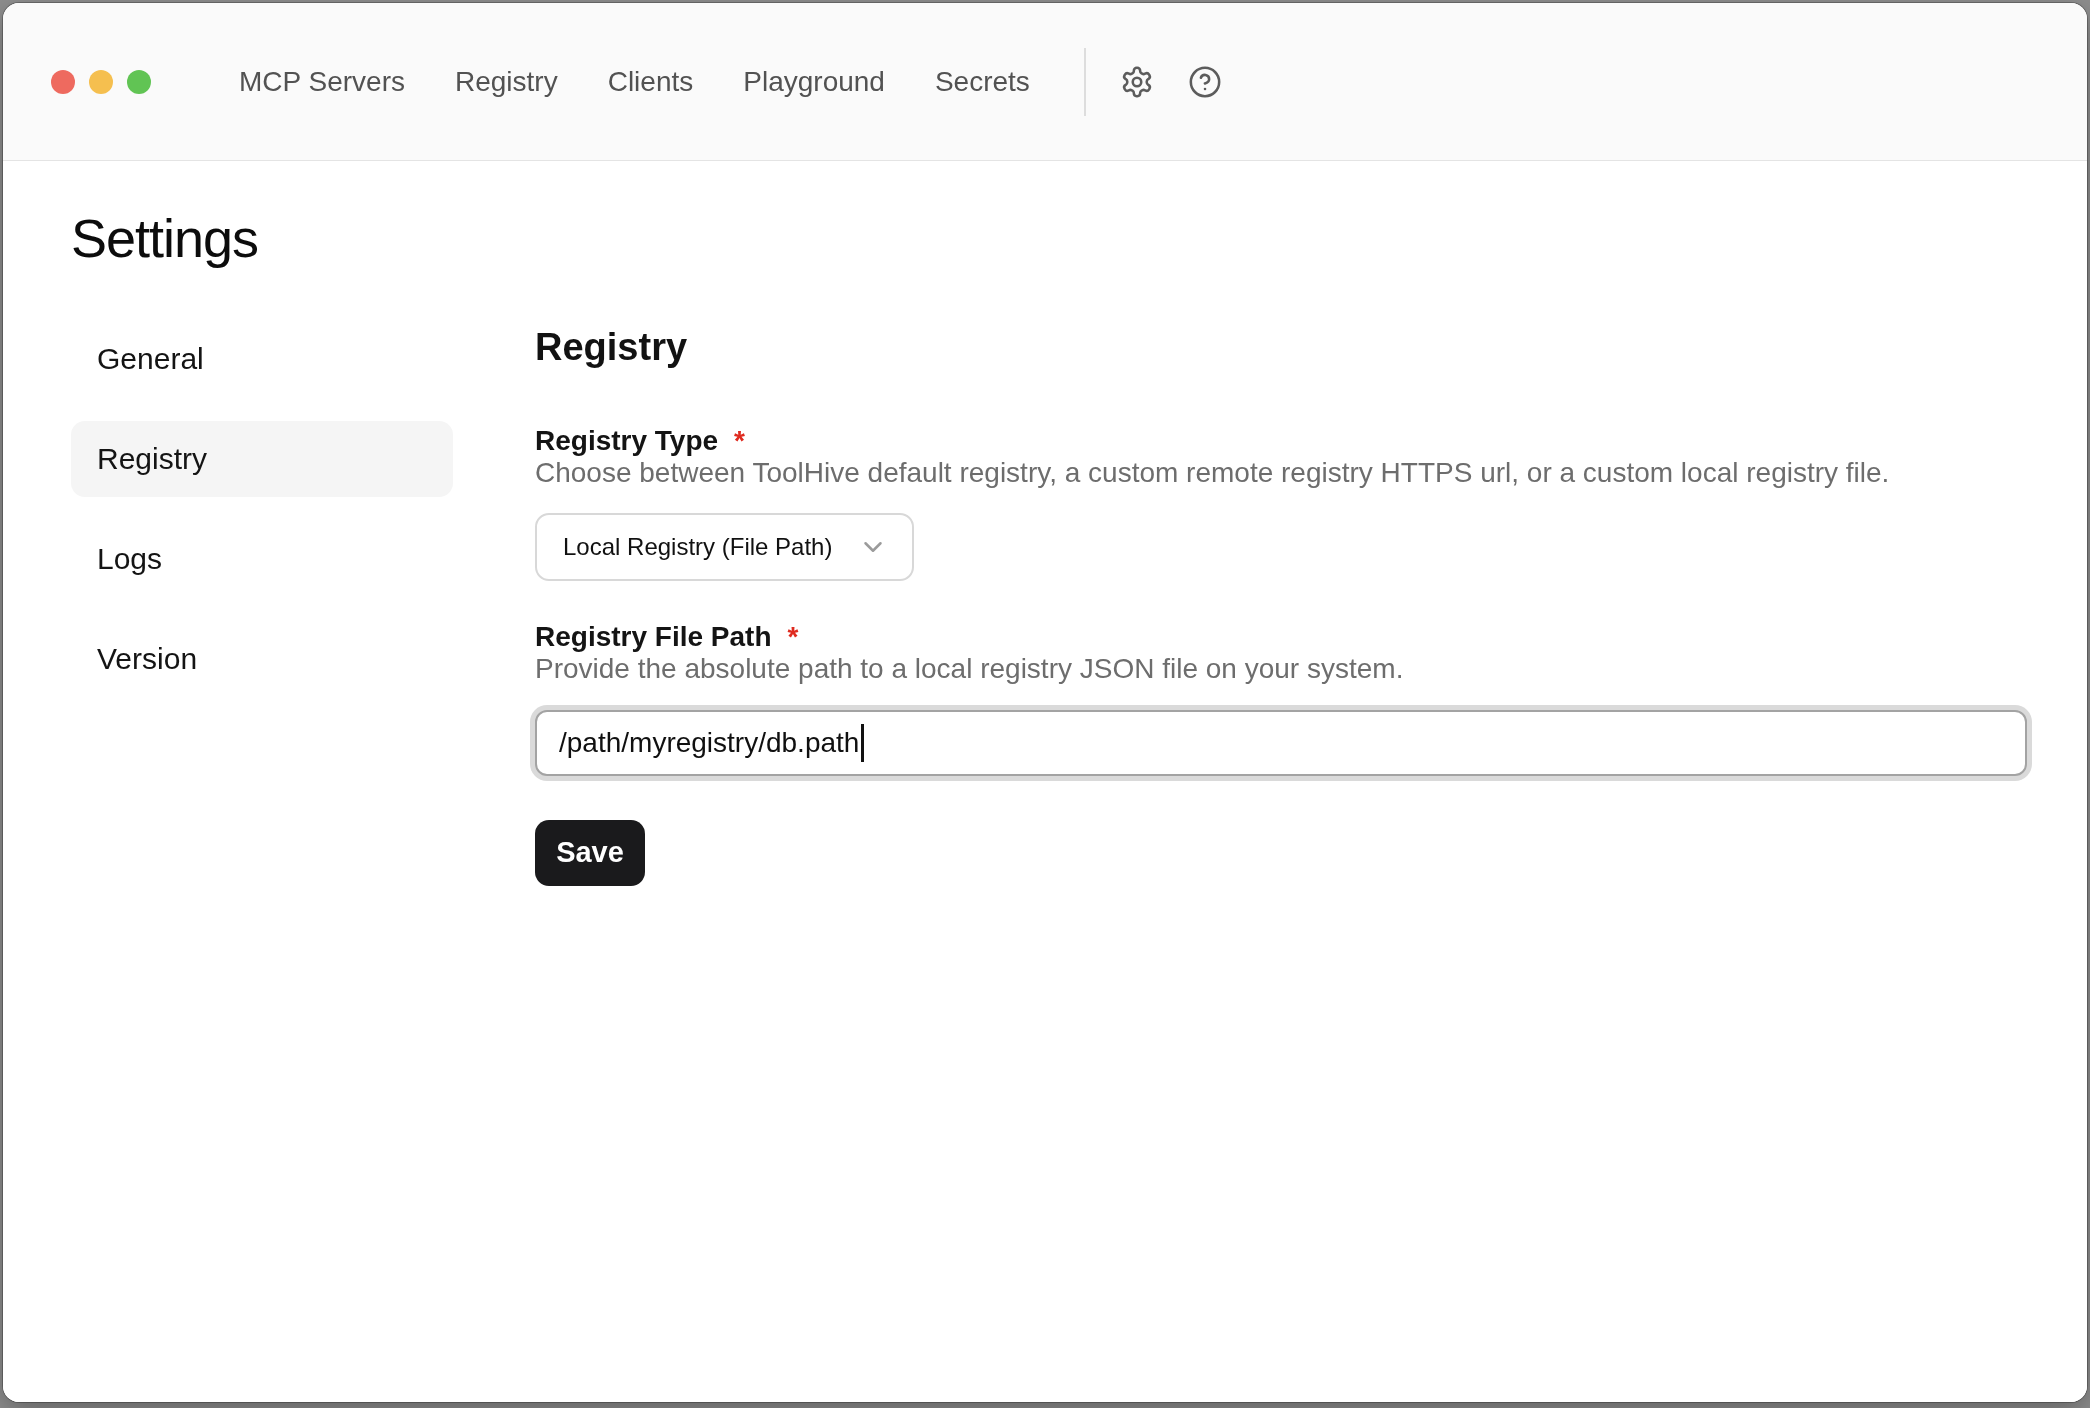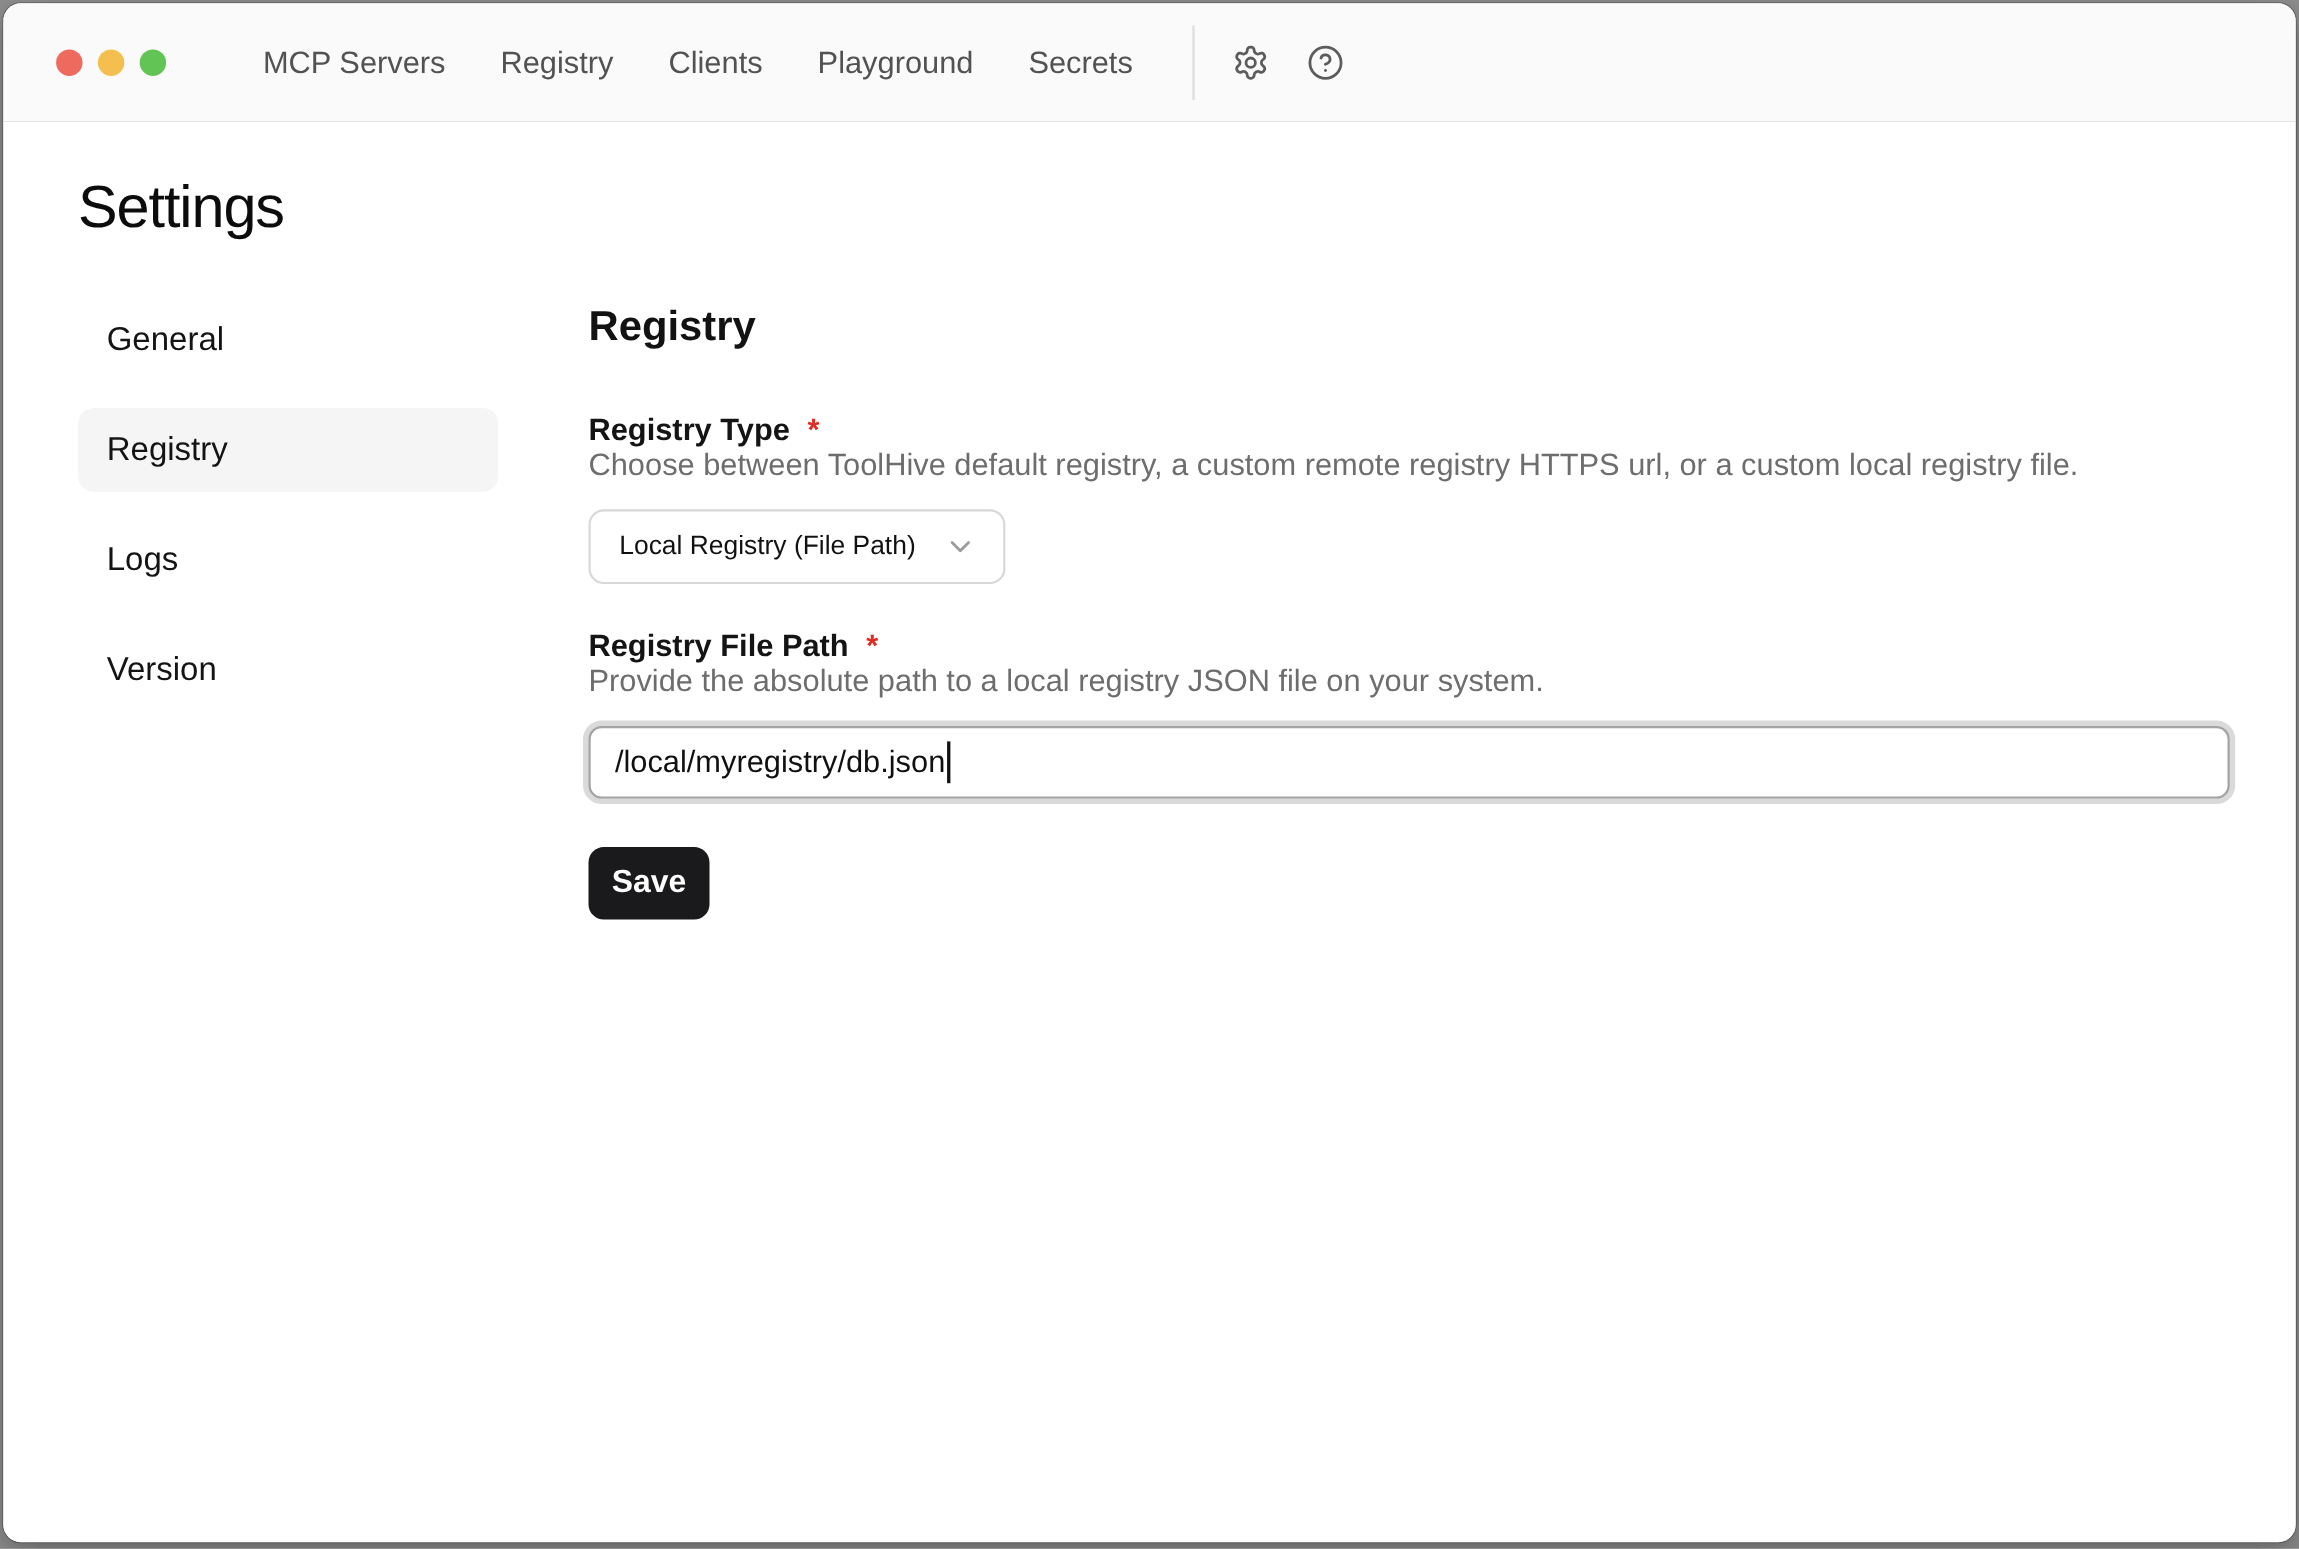--- a/index.html
+++ b/index.html
@@ -17,21 +17,21 @@
     background: #ffffff;
     border-radius: 16px;
     box-shadow: 0 0 0 1px rgba(0,0,0,0.25), 0 10px 30px rgba(0,0,0,0.30);
     overflow: hidden;
     display: flex;
     flex-direction: column;
   }
 
   
   .titlebar {
-    height: 108px;
+    height: 158px;
     flex-shrink: 0;
     background: #fafafa;
     border-bottom: 1px solid #e4e4e4;
     display: flex;
     align-items: center;
     padding: 16px 48px;
   }
   .traffic { display: flex; gap: 14px; }
   .dot { width: 24px; height: 24px; border-radius: 50%; }
   .dot.close    { background: #ee6a5f; }
@@ -236,21 +236,21 @@
         </div>
 
         
         <div class="field-label second">
           <span>Registry File Path</span>
           <span class="req">*</span>
         </div>
         <div class="field-desc">Provide the absolute path to a local registry JSON file on your system.</div>
 
         <div class="text-input">
-          <span>/local/myregistry/db.json</span>
+          <span>/path/myregistry/db.path</span>
           <span class="caret"></span>
         </div>
 
         <button class="save-btn">Save</button>
       </div>
     </div>
   </div>
 </div>
 
 </body></html>

